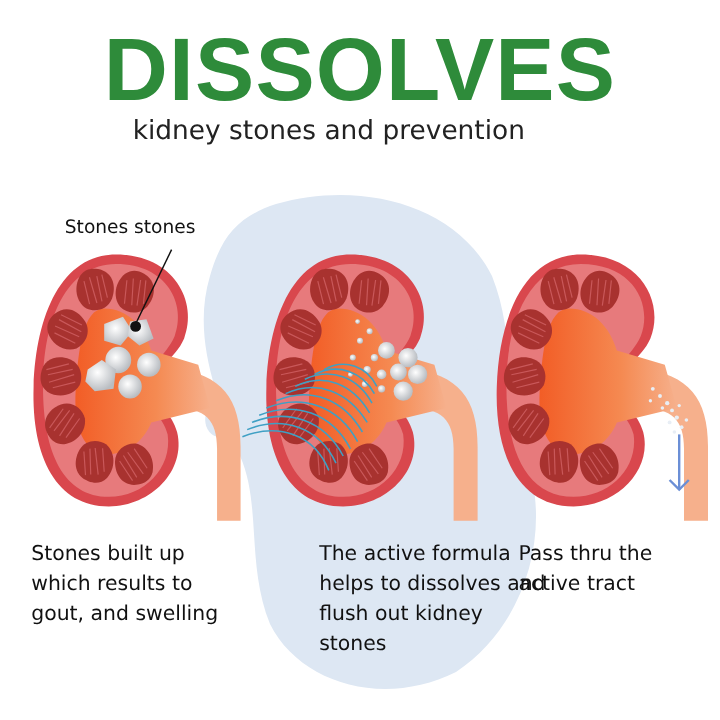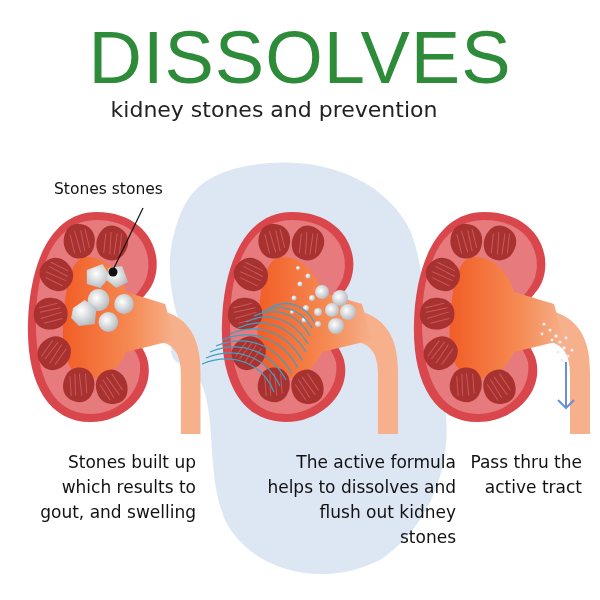--- a/index.html
+++ b/index.html
@@ -1,21 +1,21 @@
 <!DOCTYPE html>
 <html><head>
 <meta charset="utf-8">
 <style>
   html, body { margin: 0; padding: 0; }
   body { width: 600px; height: 600px; background: #ffffff; position: relative; overflow: hidden; font-family: "DejaVu Sans", sans-serif; }
-  .title { position: absolute; top: 18px; left: 0; width: 600px; text-align: center; color: #2e8b3a; font-family: "Liberation Sans", sans-serif; font-weight: normal; font-size: 74px; letter-spacing: 1px; line-height: 80px; }
+  .title { position: absolute; top: 18px; left: 0; width: 600px; text-align: center; color: #2e8b3a; font-family: "Liberation Sans", sans-serif; font-weight: bold; font-size: 74px; letter-spacing: 1px; line-height: 80px; }
   .subtitle { position: absolute; top: 96px; left: 0; width: 548px; text-align: center; color: #222; font-size: 22px; line-height: 28px; font-family: "DejaVu Sans", sans-serif; }
   svg.art { position: absolute; top: 0; left: 0; }
   .label { position: absolute; font-size: 15.5px; color: #111; }
-  .caption { position: absolute; top: 450px; text-align: right; font-size: 17px; line-height: 25px; color: #111; }
+  .caption { position: absolute; top: 450px; text-align: left; font-size: 17px; line-height: 25px; color: #111; }
 </style>
 </head>
 <body>
 
 <div class="title">DISSOLVES</div>
 <div class="subtitle">kidney stones and prevention</div>
 
 <svg class="art" width="600" height="600" viewBox="0 0 600 600">
   <defs>
     <linearGradient id="pelvisGrad" x1="0" x2="1" y1="0" y2="0">

